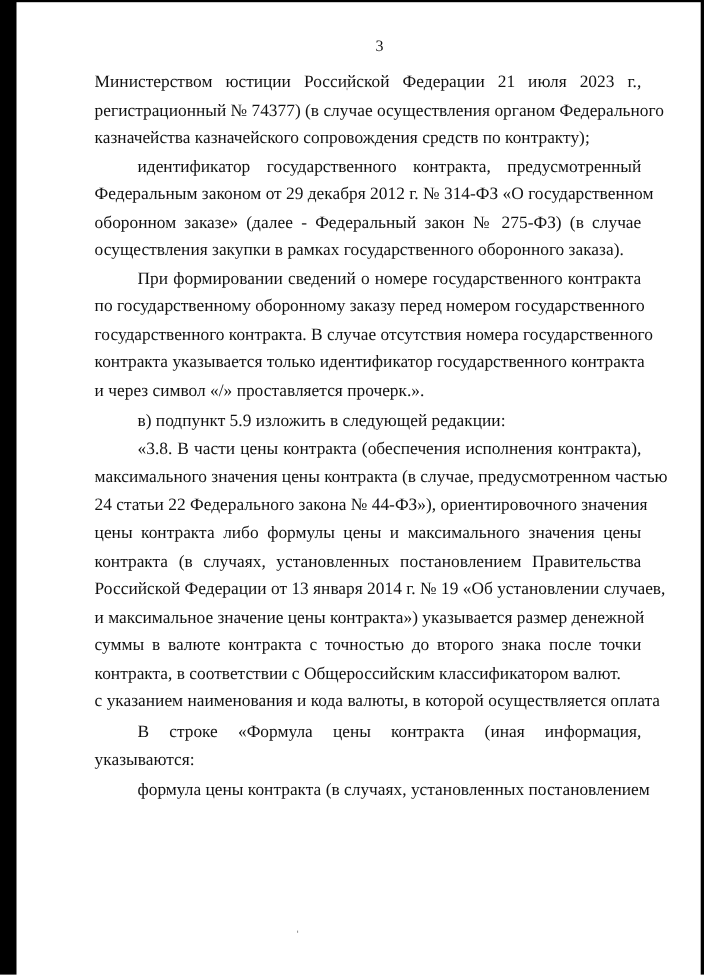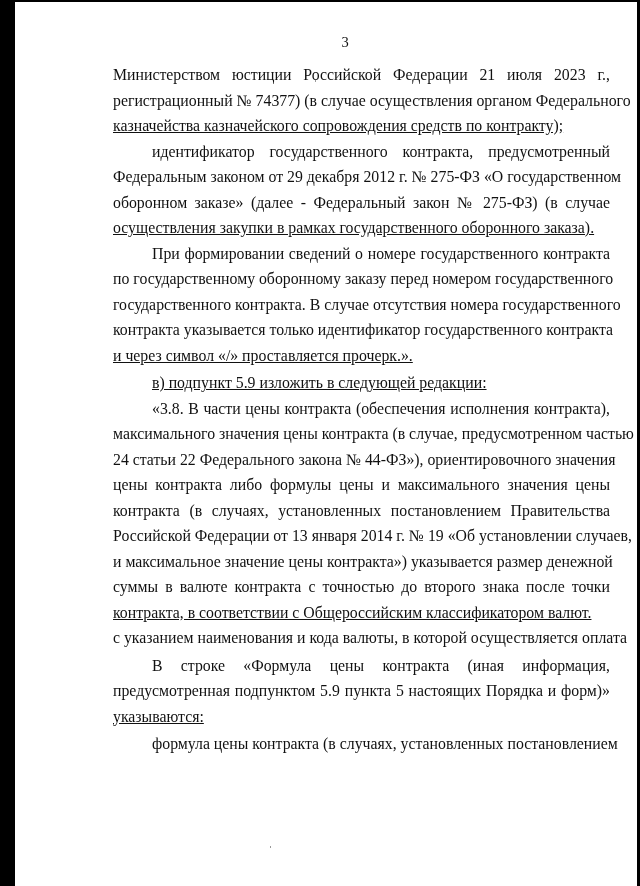--- a/index.html
+++ b/index.html
@@ -38,37 +38,36 @@
       top: 34px;
       left: 0;
       width: 640px;
       padding-left: 50px;
       box-sizing: border-box;
       text-align: center;
       font-size: 14.5px;
     }
     .page-body {
       position: absolute;
-      left: 113px;
+      left: 86px;
       top: 62px;
       width: 497px;
       font-size: 15.8px;
       line-height: 25.5px;
     }
     .line {
       display: block;
       height: 25.5px;
       white-space: nowrap;
       text-align: justify;
       text-align-last: justify;
     }
     .line.last {
       text-align: center;
       text-align-last: left;
-      text-decoration: underline;
     }
     .line.indent {
       padding-left: 39px;
     }
     .para-gap {
       height: 2px;
     }
     .scan-speck {
       position: absolute;
       width: 1px; height: 2px;
@@ -87,21 +86,21 @@
 <div class="page-body">
 
   <div>
     <span class="line">Министерством юстиции Российской Федерации 21 июля 2023 г.,</span>
     <span class="line">регистрационный № 74377) (в случае осуществления органом Федерального</span>
     <span class="line last">казначейства казначейского сопровождения средств по контракту);</span>
   </div>
 
   <div>
     <span class="line indent">идентификатор государственного контракта, предусмотренный</span>
-    <span class="line">Федеральным законом от 29 декабря 2012 г. № 275-ФЗ «О государственном</span>
+    <span class="line">Федеральным законом от 29 декабря 2012 г. № 314-ФЗ «О государственном</span>
     <span class="line">оборонном заказе» (далее - Федеральный закон № 275-ФЗ) (в случае</span>
     <span class="line last">осуществления закупки в рамках государственного оборонного заказа).</span>
   </div>
 
   <div>
     <span class="line indent">При формировании сведений о номере государственного контракта</span>
     <span class="line">по государственному оборонному заказу перед номером государственного</span>
     <span class="line">государственного контракта. В случае отсутствия номера государственного</span>
     <span class="line">контракта указывается только идентификатор государственного контракта</span>
     <span class="line last">и через символ «/» проставляется прочерк.».</span>
@@ -123,21 +122,20 @@
     <span class="line">и максимальное значение цены контракта») указывается размер денежной</span>
     <span class="line">суммы в валюте контракта с точностью до второго знака после точки</span>
     <span class="line last">контракта, в соответствии с Общероссийским классификатором валют.</span>
     <span class="line">с указанием наименования и кода валюты, в которой осуществляется оплата</span>
   </div>
 
   <div class="para-gap"></div>
 
   <div>
     <span class="line indent">В строке «Формула цены контракта (иная информация,</span>
-    <span class="line">предусмотренная подпунктом 5.9 пункта 5 настоящих Порядка и форм)»</span>
     <span class="line last">указываются:</span>
   </div>
 
   <div class="para-gap"></div>
 
   <div>
     <span class="line indent">формула цены контракта (в случаях, установленных постановлением</span>
   </div>
 
 </div>

